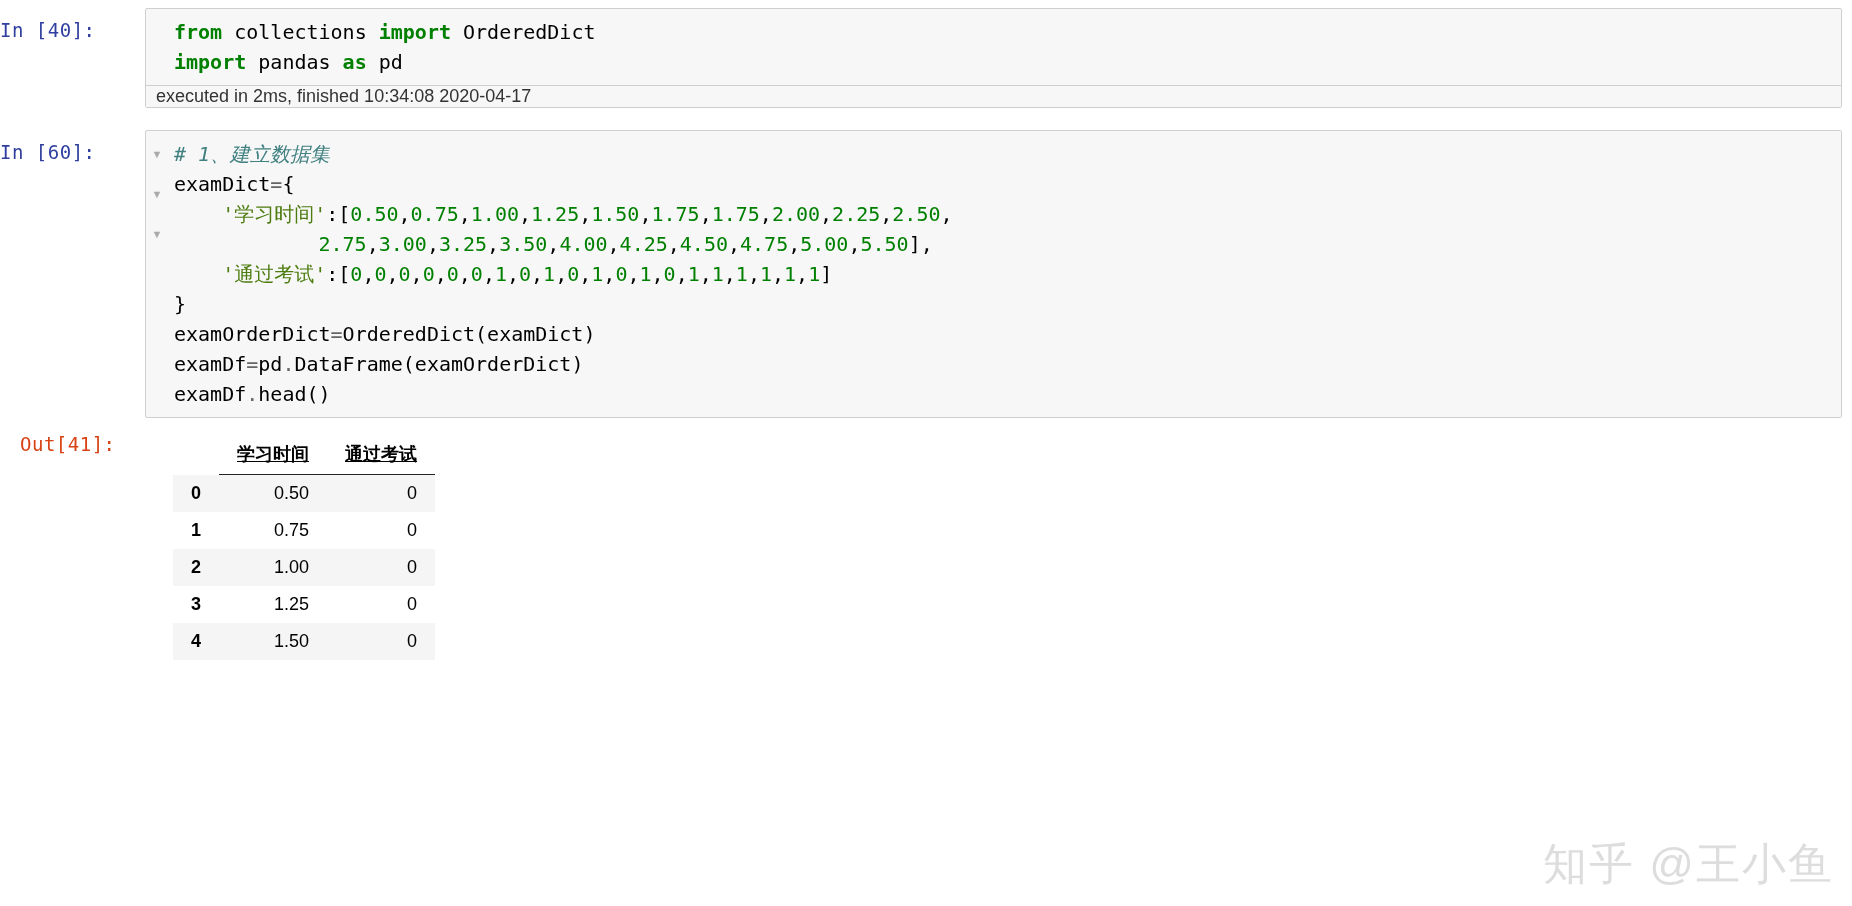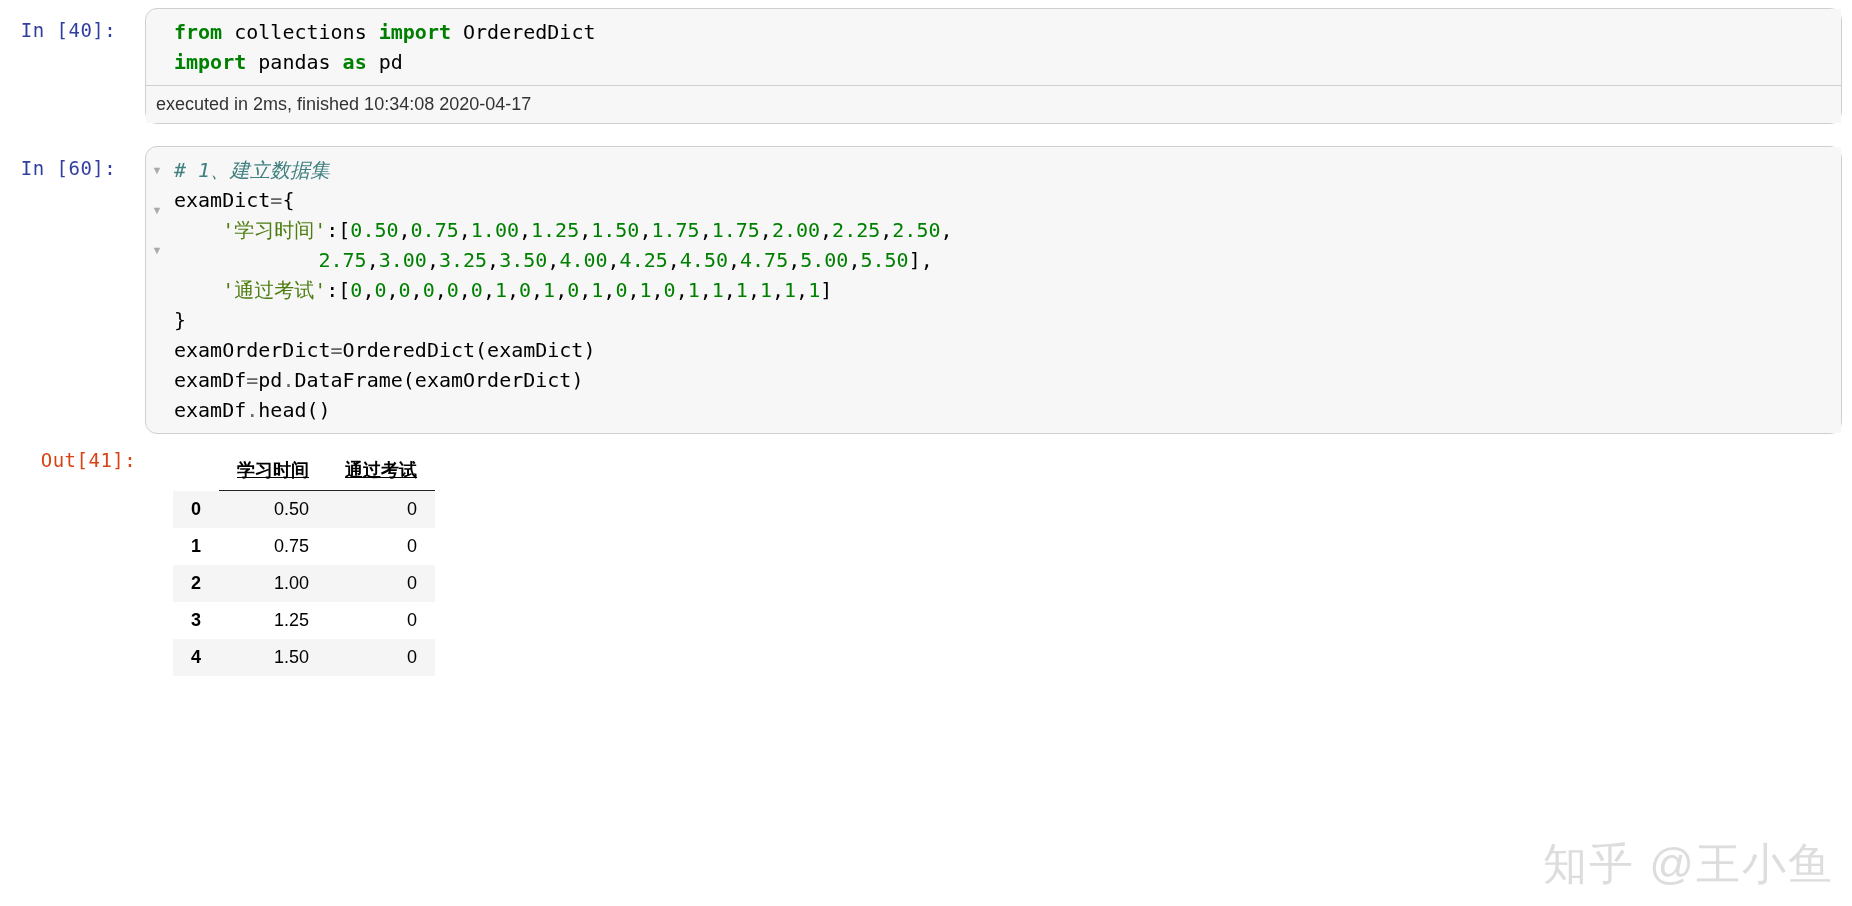--- a/index.html
+++ b/index.html
@@ -13,32 +13,32 @@
   .cell {
     display: flex;
     flex-direction: row;
     align-items: flex-start;
     margin-bottom: 4px;
   }
   .prompt {
     width: 145px;
     min-width: 145px;
     padding: 10px 8px 0 0;
-    text-align: center;
+    text-align: left;
     font-family: "Menlo", "Monaco", "Consolas", monospace;
     font-size: 19px;
     line-height: 1.3;
     letter-spacing: 0.5px;
   }
   .prompt-in { color: #303F9F; }
   .prompt-out { color: #D84315; margin-left: 20px; }
   .input-area {
     flex: 1;
     border: 1px solid #CFCFCF;
-    border-radius: 12px;
+    border-radius: 2px;
     background: #F7F7F7;
     margin-right: 10px;
   }
   .code-block {
     display: flex;
     flex-direction: row;
     align-items: stretch;
   }
   .gutter {
     width: 24px;
@@ -68,21 +68,21 @@
     overflow-x: auto;
     color: #000;
   }
   .kw-green { color: #008000; font-weight: bold; }
   .str-red { color: #4d7c0f; }
   .num-green { color: #008000; }
   .comment { color: #408080; font-style: italic; }
   .op { color: #666666; }
   .timing {
     border-top: 1px solid #CFCFCF;
-    padding: 8px 10px;
+    padding: 0 10px;
     font-size: 18px;
     color: #333;
     background: #F7F7F7;
   }
   .output-area {
     flex: 1;
     padding: 8px 0 0 8px;
   }
   .df-table {
     border-collapse: collapse;

